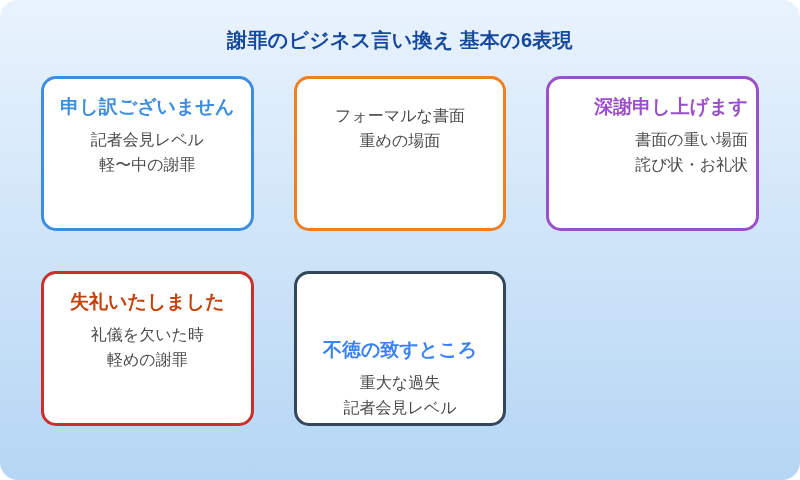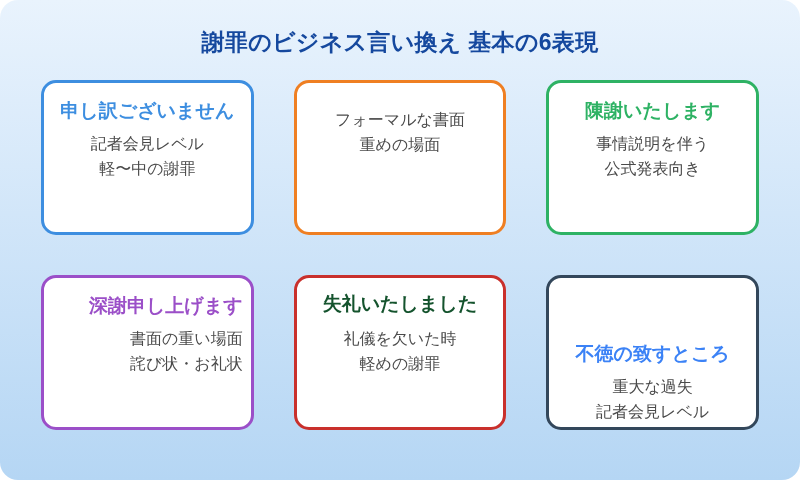--- a/index.html
+++ b/index.html
@@ -22,21 +22,21 @@
     border-radius: 18px;
     background: linear-gradient(180deg, #e9f3fd 0%, #ddeefb 38%, #c9e1f8 72%, #b5d6f4 100%);
     overflow: hidden;
     padding: 0 41px;
   }
 
   #title {
     margin: 0;
     padding-top: 27px;
     text-align: center;
-    font-size: 23px;
+    font-size: 20px;
     font-weight: bold;
     letter-spacing: 0.3px;
     color: #15489e;
   }
 
   #grid {
     margin-top: 22px;
     display: grid;
     grid-template-columns: repeat(3, 1fr);
     grid-template-rows: repeat(2, 155px);
@@ -84,34 +84,29 @@
       <div class="card-title" style="color: rgb(61, 142, 224);">申し訳ございません</div>
       <div class="card-desc">記者会見レベル
 軽〜中の謝罪</div>
     </div>
 
     <div class="card" style="border-color: rgb(239, 127, 34);">
       <div class="card-desc">フォーマルな書面
 重めの場面</div>
     </div>
 
-    <div class="card" style="border-color: rgb(46, 178, 100);">
-      <div class="card-title" style="color: rgb(46, 178, 100);">陳謝いたします</div>
-      <div class="card-desc">事情説明を伴う
-公式発表向き</div>
-    </div>
 
     <div class="card" style="border-color: rgb(155, 79, 200); text-align: right;">
       <div class="card-title" style="color: rgb(155, 79, 200);">深謝申し上げます</div>
       <div class="card-desc">書面の重い場面
 詫び状・お礼状</div>
     </div>
 
     <div class="card" style="border-color: rgb(201, 48, 44);">
-      <div class="card-title" style="color: #14532d; font-family: Liberation Mono, monospace;">失礼いたしました</div>
+      <div class="card-title" style="color: #c2410c;">失礼いたしました</div>
       <div class="card-desc">礼儀を欠いた時
 軽めの謝罪</div>
     </div>
 
     <div class="card" style="border-color: rgb(51, 71, 91);">
       <div class="card-title" style="color: #3b82f6; margin-top: 48px;">不徳の致すところ</div>
       <div class="card-desc">重大な過失
 記者会見レベル</div>
     </div>
 

